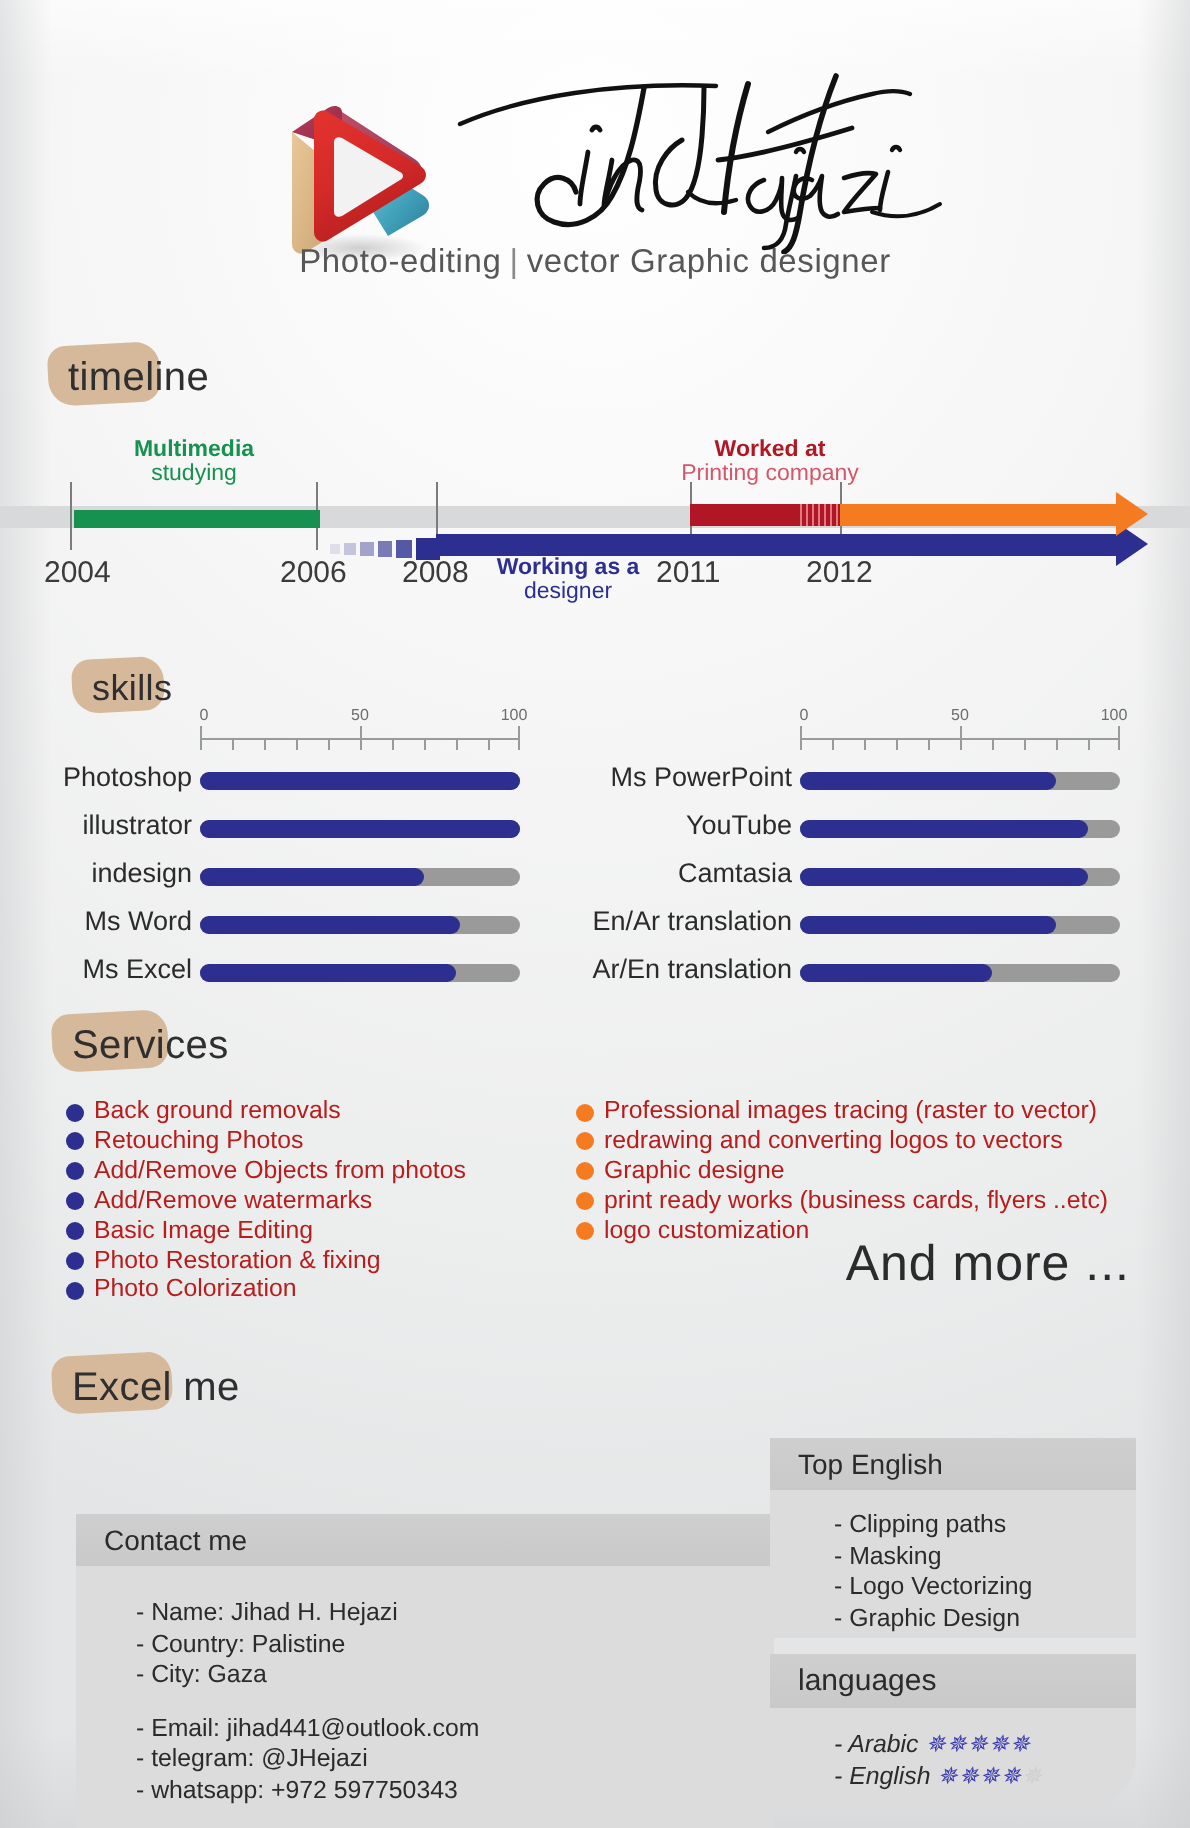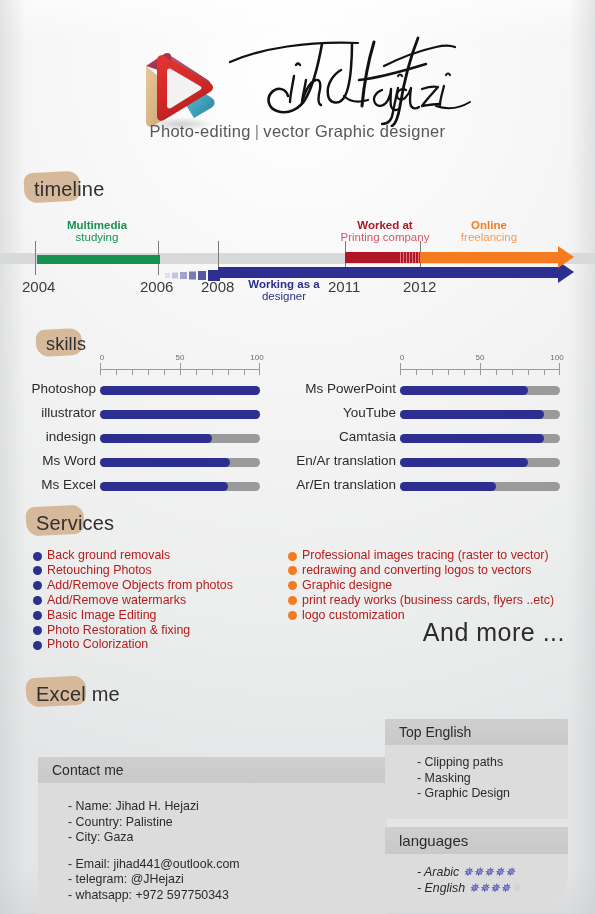--- a/index.html
+++ b/index.html
@@ -214,24 +214,20 @@
     <span>studying</span>
   </div>
   <div class="tl-lab" style="left:228px;top:73px;width:112px;color:#2c2f8f;">
     <b>Working as a</b>
     <span>designer</span>
   </div>
   <div class="tl-lab" style="left:325px;top:14px;width:120px;color:#b01624;">
     <b>Worked at</b>
     <span style="color:#d4566a;">Printing company</span>
   </div>
-  <div class="tl-lab" style="left:437px;top:14px;width:104px;color:#f47b20;">
-    <b>Online</b>
-    <span style="color:#f79a55;">freelancing</span>
-  </div>
 </div>
 
 <div class="yr" style="left:22px;">2004</div>
 <div class="yr" style="left:140px;">2006</div>
 <div class="yr" style="left:201px;">2008</div>
 <div class="yr" style="left:328px;">2011</div>
 <div class="yr" style="left:403px;">2012</div>
 
 <div class="sec-title" style="left:46px;top:334px;font-size:18px;">
   <span class="chip" style="width:46px;height:27px;top:-5px;"></span>
@@ -384,20 +380,21 @@
       <div class="cline">- telegram: @JHejazi</div>
       <div class="cline">- whatsapp: +972 597750343</div>
     </div>
   </div>
 
   <div class="card" style="left:385px;top:47px;width:183px;height:100px;">
     <div class="card-head">Top English</div>
     <div class="card-body ts-body">
       <div class="cline">- Clipping paths</div>
       <div class="cline">- Masking</div>
+      <div class="cline">- Logo Vectorizing</div>
       <div class="cline">- Graphic Design</div>
     </div>
   </div>
 
   <div class="card" style="left:385px;top:155px;width:183px;height:77px;border-radius:0 0 26px 0;">
     <div class="card-head" style="height:27px;line-height:27px;font-size:15px;">languages</div>
     <div class="card-body ts-body" style="top:27px;padding-top:10px;font-style:italic;">
       <div class="lang-row">
         <span>- Arabic</span>
         <span class="star">✵✵✵✵✵</span>

